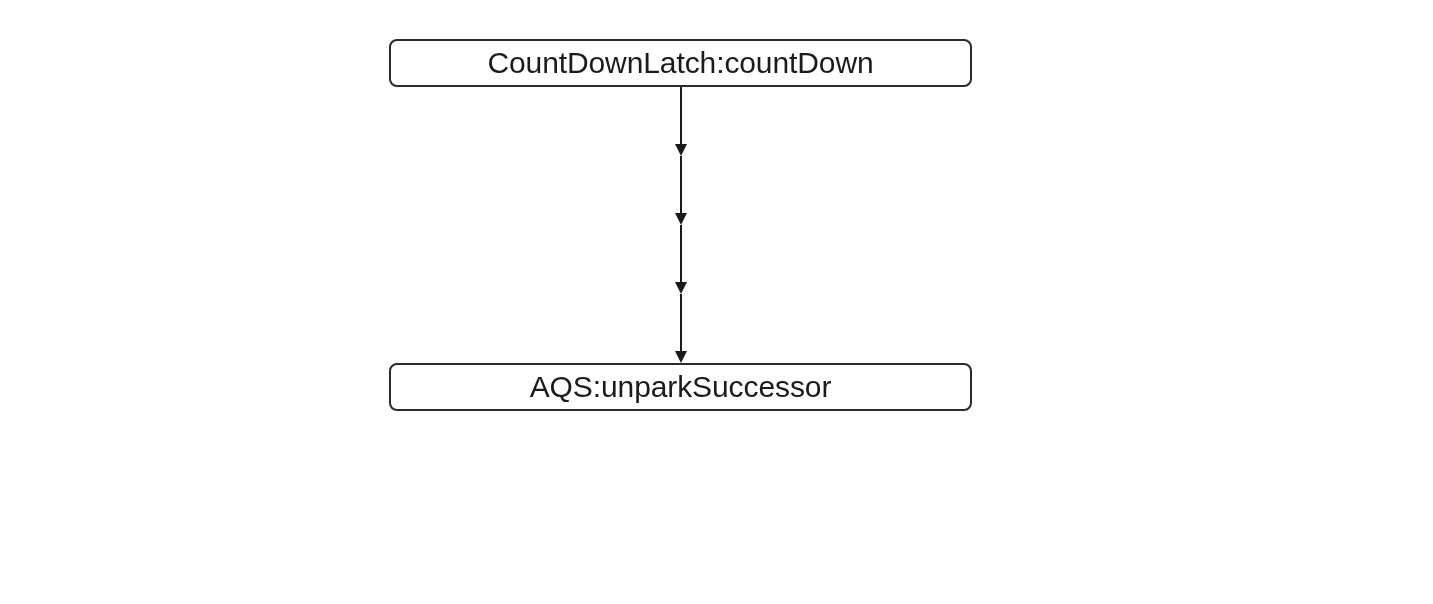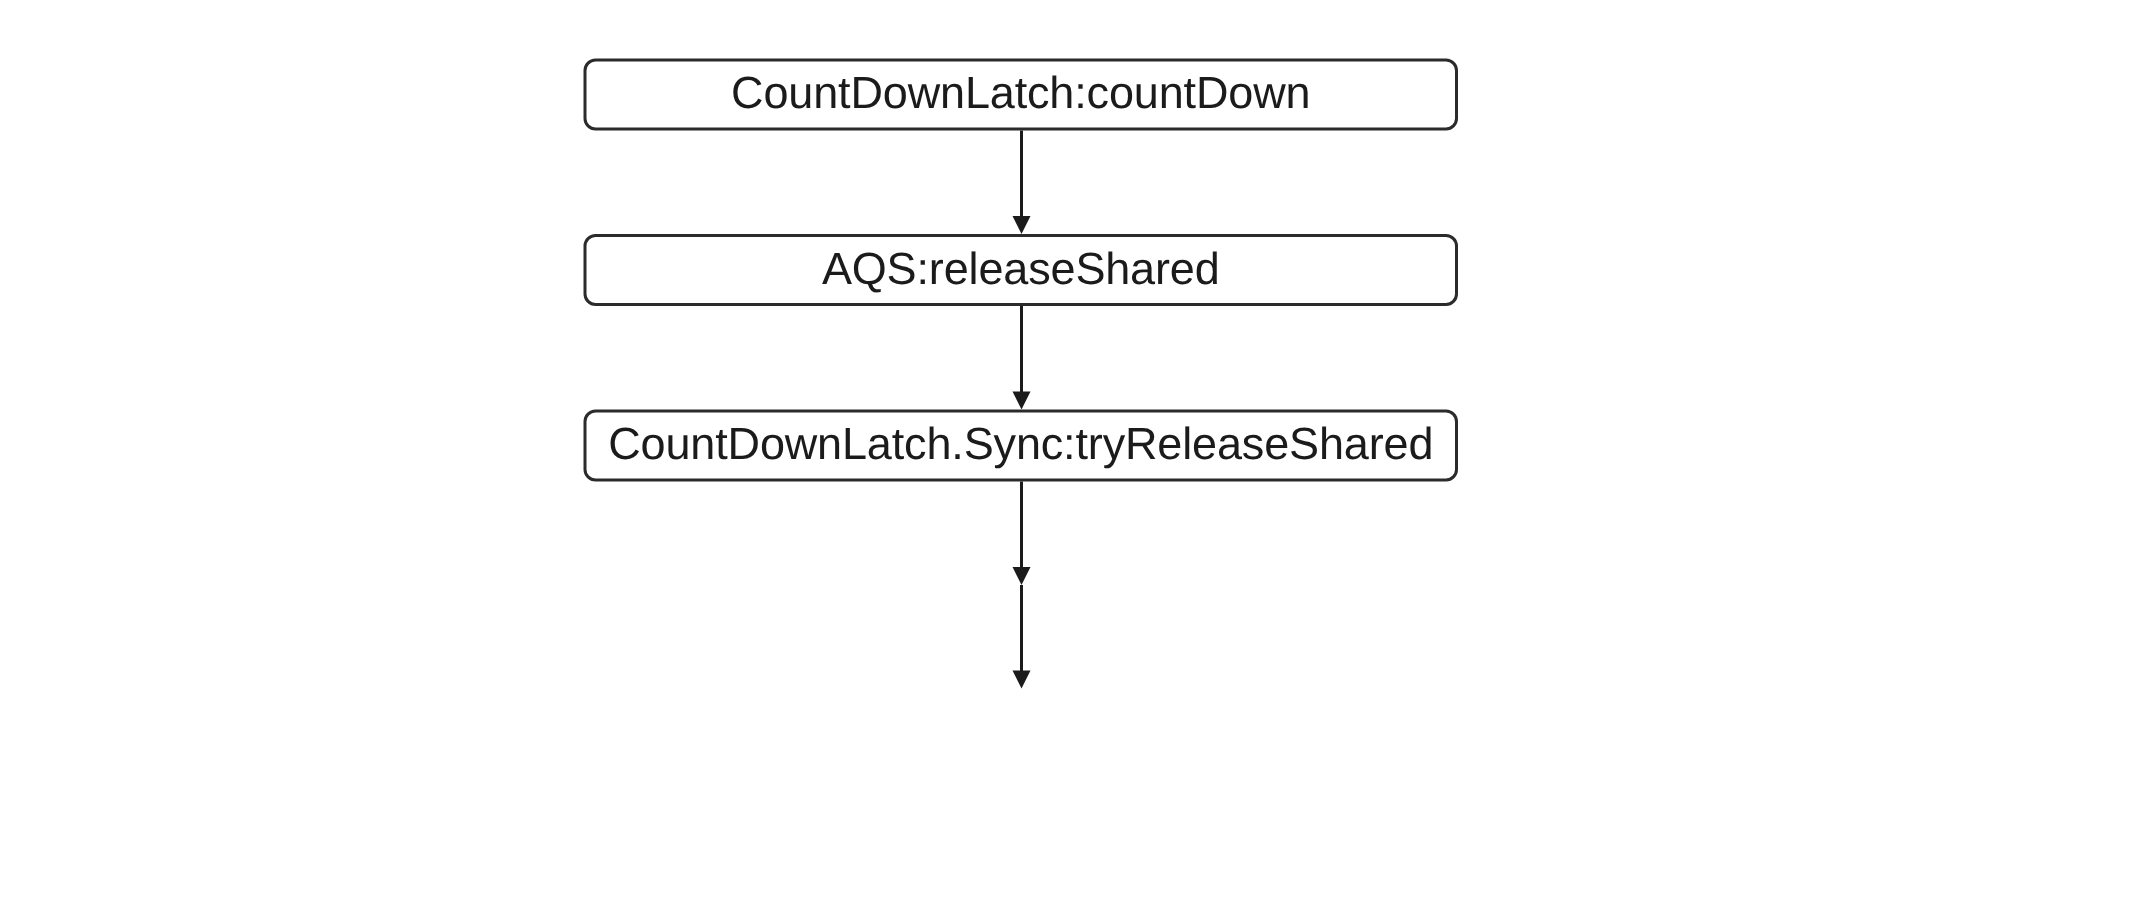--- a/index.html
+++ b/index.html
@@ -86,39 +86,36 @@
 
     <div class="node">
       <span class="node-label">CountDownLatch:countDown</span>
     </div>
 
     <div class="connector">
       <div class="connector-line"></div>
       <div class="connector-arrow"></div>
     </div>
 
-    <div class="node">
-      <span class="node-label">AQS:releaseShared</span>
-    </div>
-
-    <div class="connector">
-      <div class="connector-line"></div>
-      <div class="connector-arrow"></div>
-    </div>
-
-    <div class="node">
-      <span class="node-label">CountDownLatch.Sync:tryReleaseShared</span>
-    </div>
 
     <div class="connector">
       <div class="connector-line"></div>
       <div class="connector-arrow"></div>
     </div>
 
 
     <div class="connector">
       <div class="connector-line"></div>
       <div class="connector-arrow"></div>
     </div>
 
 
+    <div class="connector">
+      <div class="connector-line"></div>
+      <div class="connector-arrow"></div>
+    </div>
+
+    <div class="node">
+      <span class="node-label">AQS:unparkSuccessor</span>
+    </div>
+
   </div>
 </div>
 
 </body></html>

